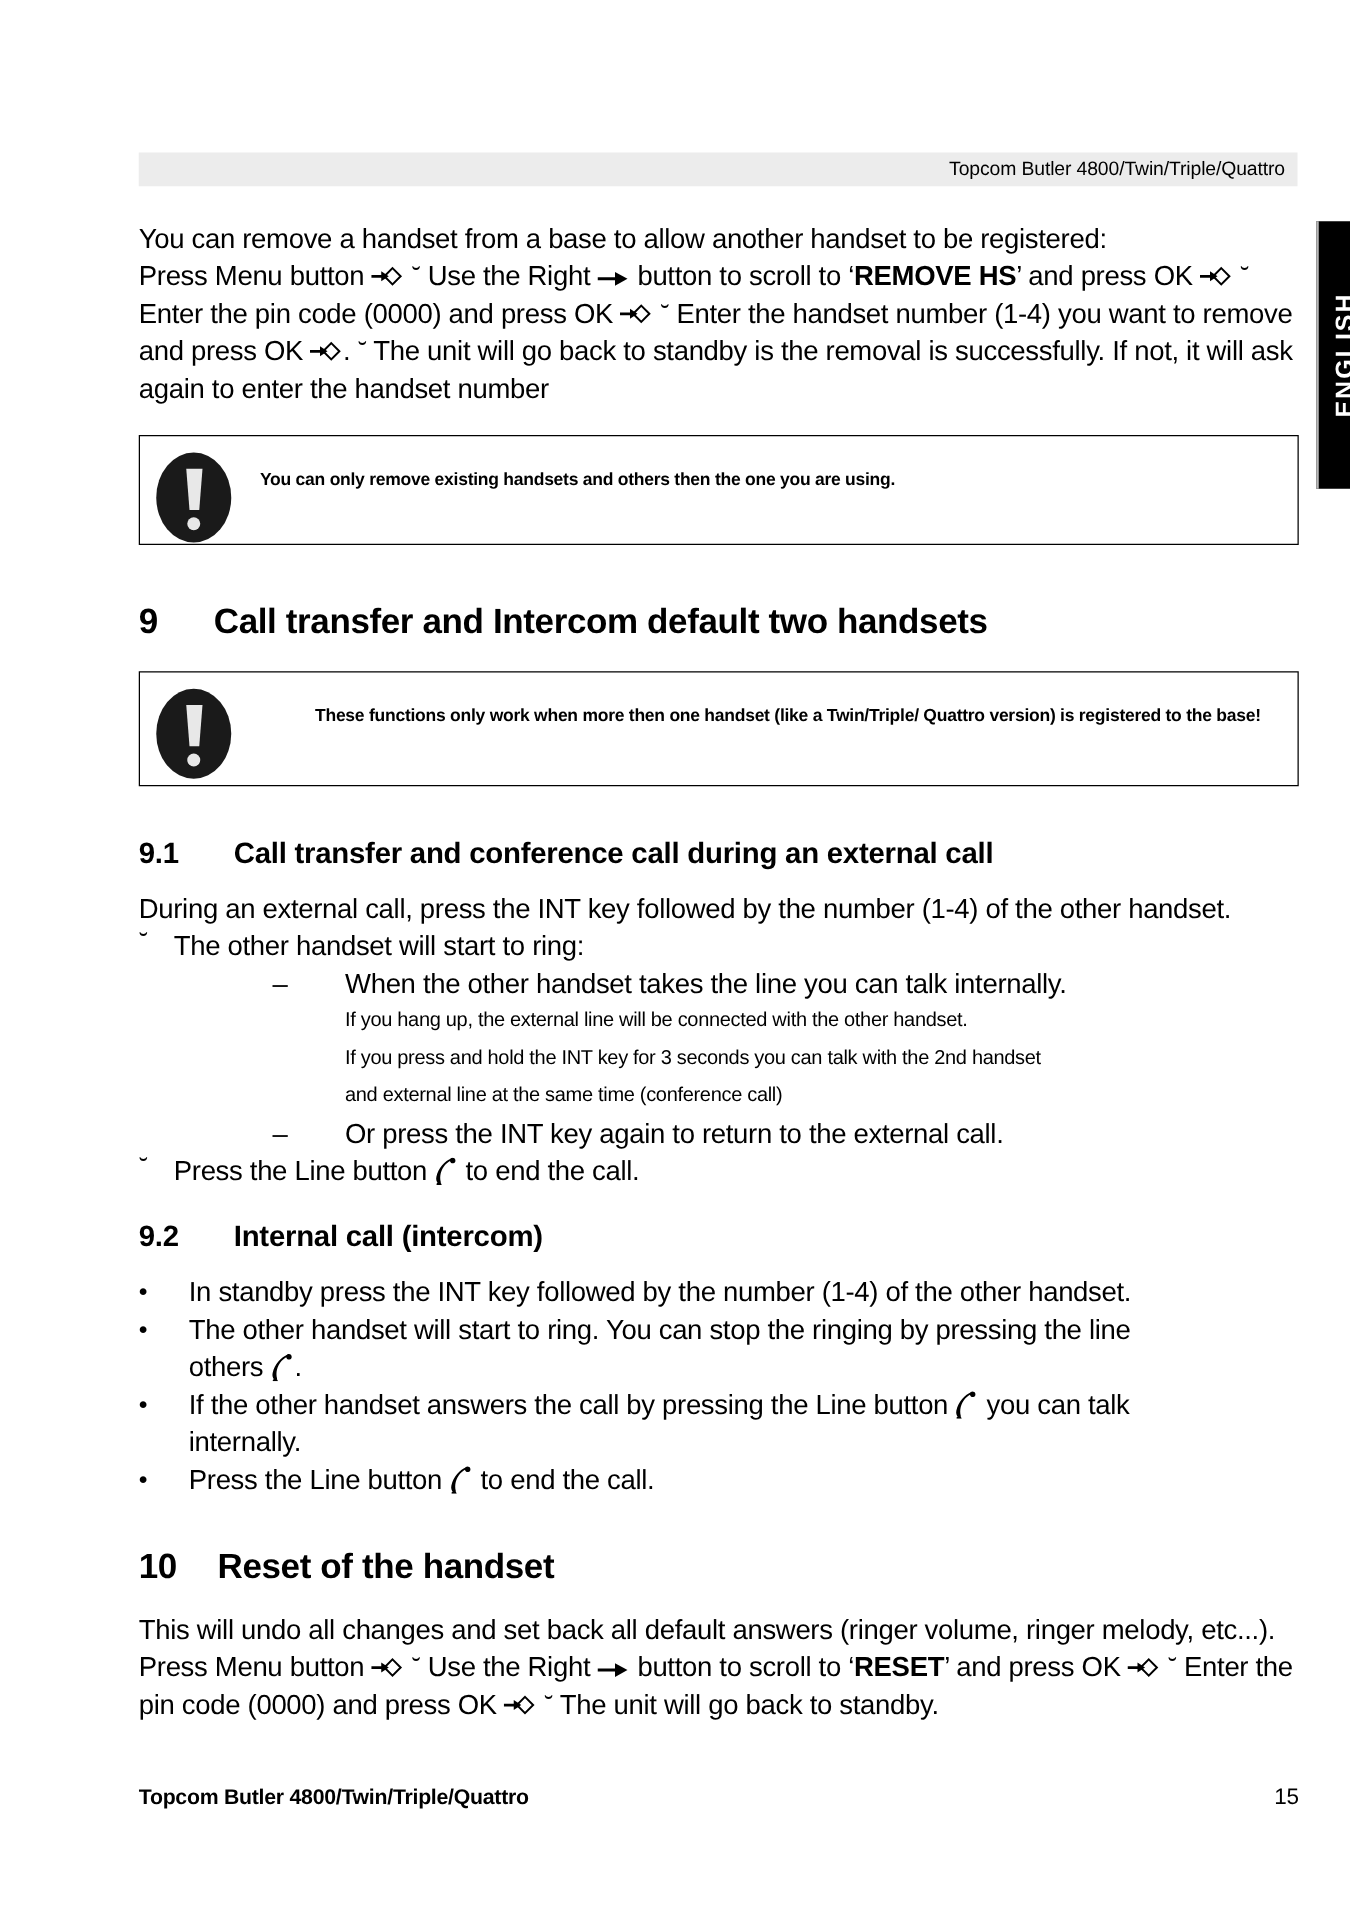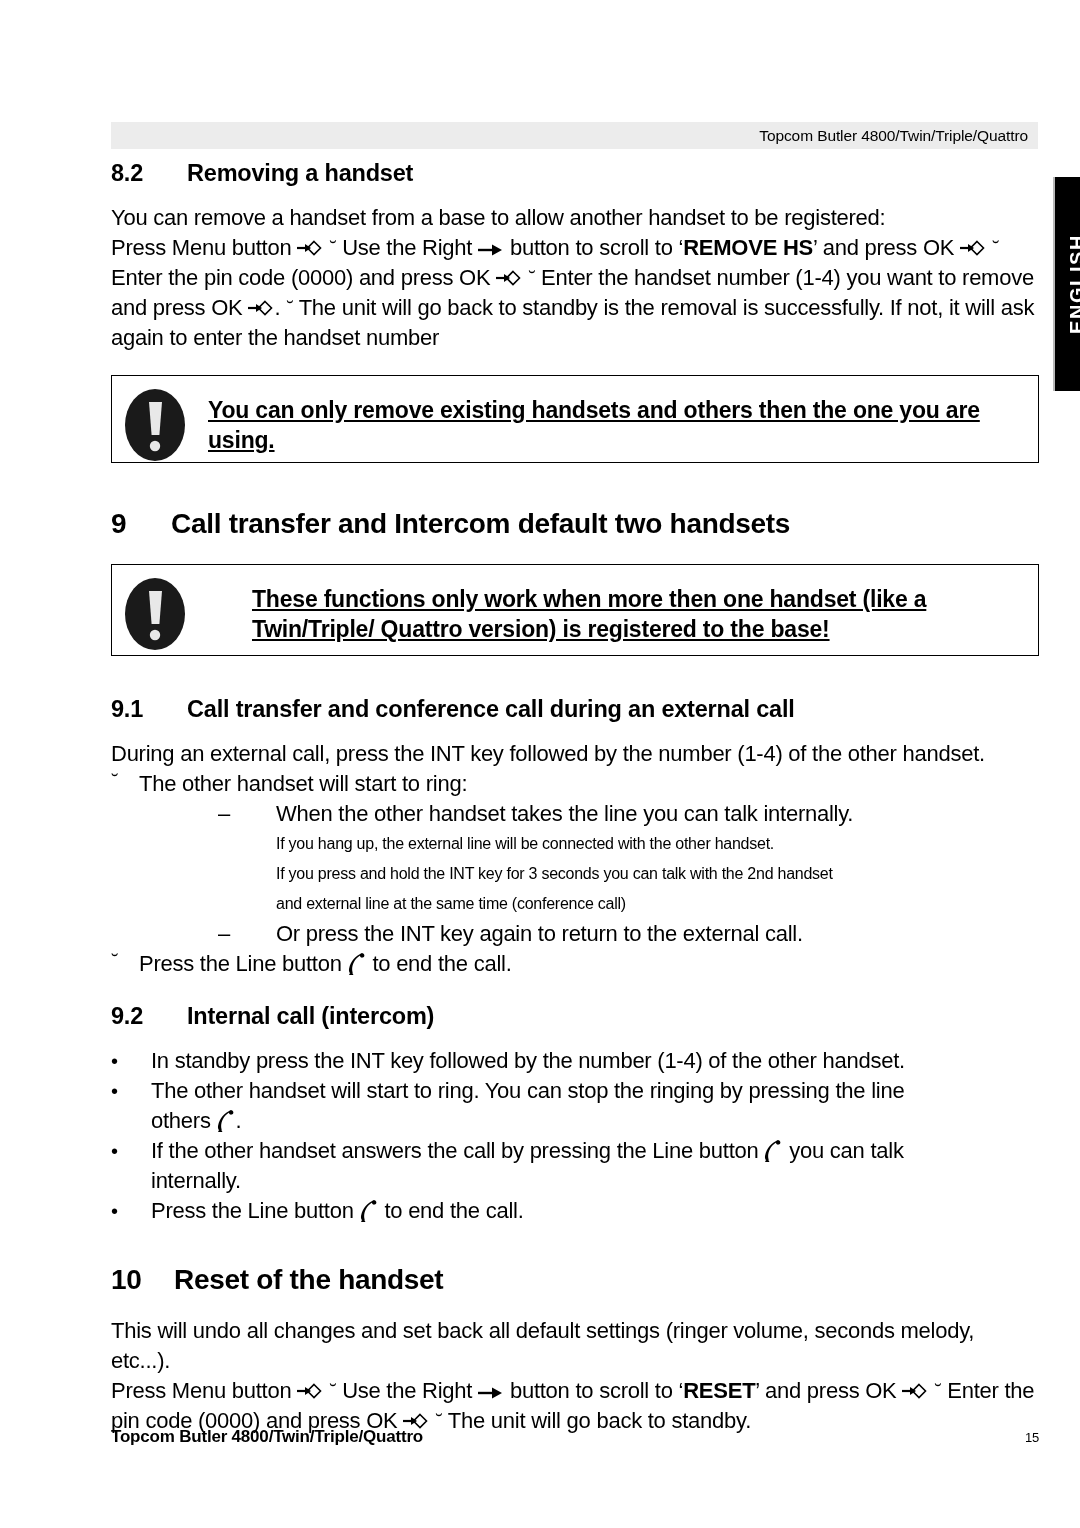--- a/index.html
+++ b/index.html
@@ -111,26 +111,25 @@
     align-items: flex-start;
     padding: 12px 14px 12px 12px;
   }
   .warn-icon {
     flex: 0 0 auto;
     width: 62px;
     height: 74px;
     margin-right: 22px;
   }
   .warn-text {
-    font-size: 23px;
+    font-size: 14px;
     line-height: 30px;
     font-weight: bold;
     letter-spacing: -0.2px;
     padding-top: 7px;
-    text-decoration: underline;
   }
 
   
   .breve-item {
     display: flex;
     font-size: 22px;
     line-height: 30px;
     letter-spacing: -0.25px;
   }
   .breve-item .marker {
@@ -191,41 +190,37 @@
     left: 95px;
     top: 1427px;
     width: 928px;
     display: flex;
     justify-content: space-between;
     align-items: baseline;
     font-size: 17px;
     font-weight: bold;
     letter-spacing: -0.2px;
   }
-  .footer .page-num { font-weight: normal; font-size: 13px; }
+  .footer .page-num { font-weight: normal; font-size: 18px; }
 </style>
 </head>
 <body>
 
 <div class="page">
 
   <div class="header-band">
     <span class="header-text">Topcom Butler 4800/Twin/Triple/Quattro</span>
   </div>
 
   <div class="lang-tab">
     <span class="lang-label">ENGLISH</span>
   </div>
 
   <div class="content">
 
-    <div class="h2" style="margin-top:0;">
-      <span class="num">8.2</span>
-      <span>Removing a handset</span>
-    </div>
 
     <p class="para" style="margin-top:16px;">
       <span>You can remove a handset from a base to allow another handset to be registered:</span>
     </p>
 
     <p class="para">
       <span>Press Menu button</span> <span class="icon-inline icon-menu"><svg viewBox="0 0 26 18" width="26" height="18" aria-hidden="true">
             <path d="M0 9 h10" stroke="#000" stroke-width="2.2" fill="none"></path>
             <path d="M8 5 l6 4 l-6 4 z" fill="#000"></path>
             <path d="M17 2.5 l6.5 6.5 l-6.5 6.5 l-6.5 -6.5 z" fill="none" stroke="#000" stroke-width="1.6"></path>
@@ -367,21 +362,21 @@
             </svg></span>
         <span>to end the call.</span></span>
     </div>
 
     <div class="h1 num-wide" style="margin-top:38px;">
       <span class="num">10</span>
       <span>Reset of the handset</span>
     </div>
 
     <p class="para" style="margin-top:20px;">
-      <span>This will undo all changes and set back all default settings (ringer volume, seconds melody,</span>
+      <span>This will undo all changes and set back all default answers (ringer volume, ringer melody,</span>
       <span>etc...).</span>
     </p>
 
     <p class="para">
       <span>Press Menu button</span>
       <span class="icon-inline icon-menu"><svg viewBox="0 0 26 18" width="26" height="18" aria-hidden="true">
             <path d="M0 9 h10" stroke="#000" stroke-width="2.2" fill="none"></path>
             <path d="M8 5 l6 4 l-6 4 z" fill="#000"></path>
             <path d="M17 2.5 l6.5 6.5 l-6.5 6.5 l-6.5 -6.5 z" fill="none" stroke="#000" stroke-width="1.6"></path>
           </svg></span>

